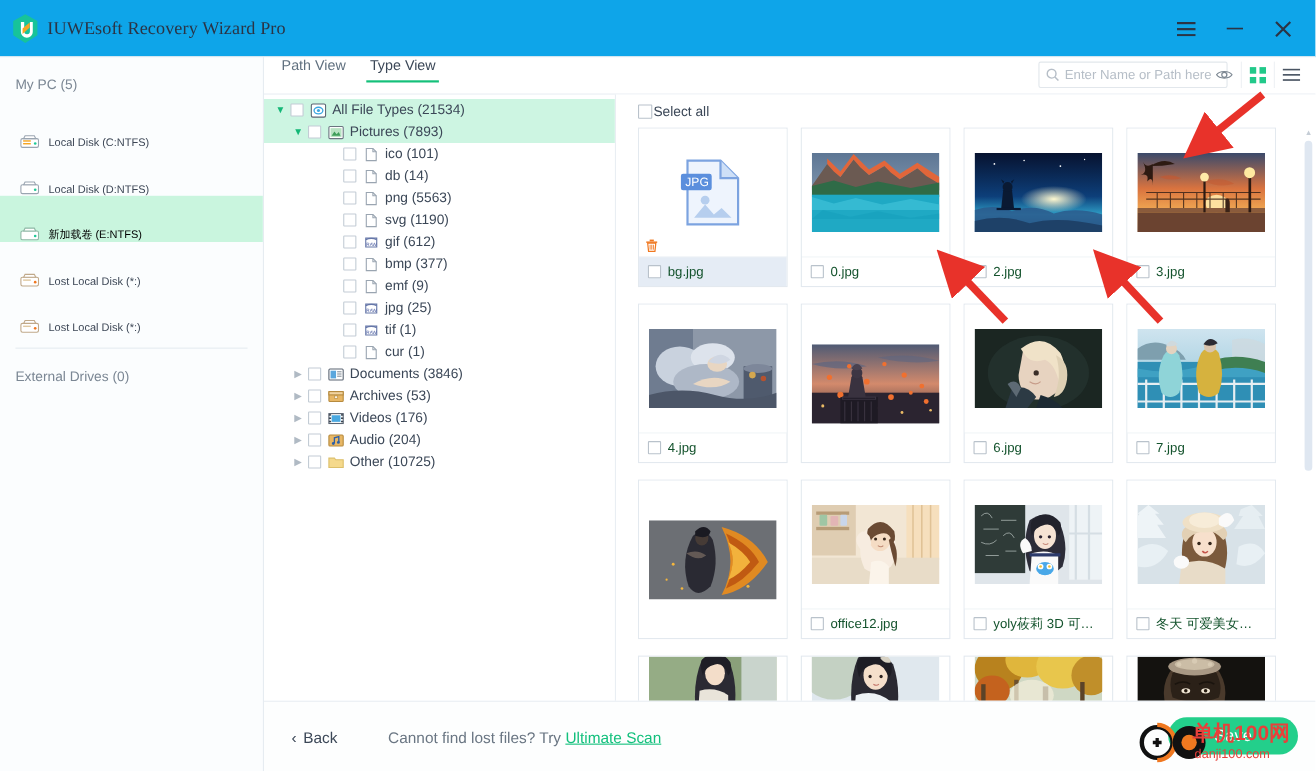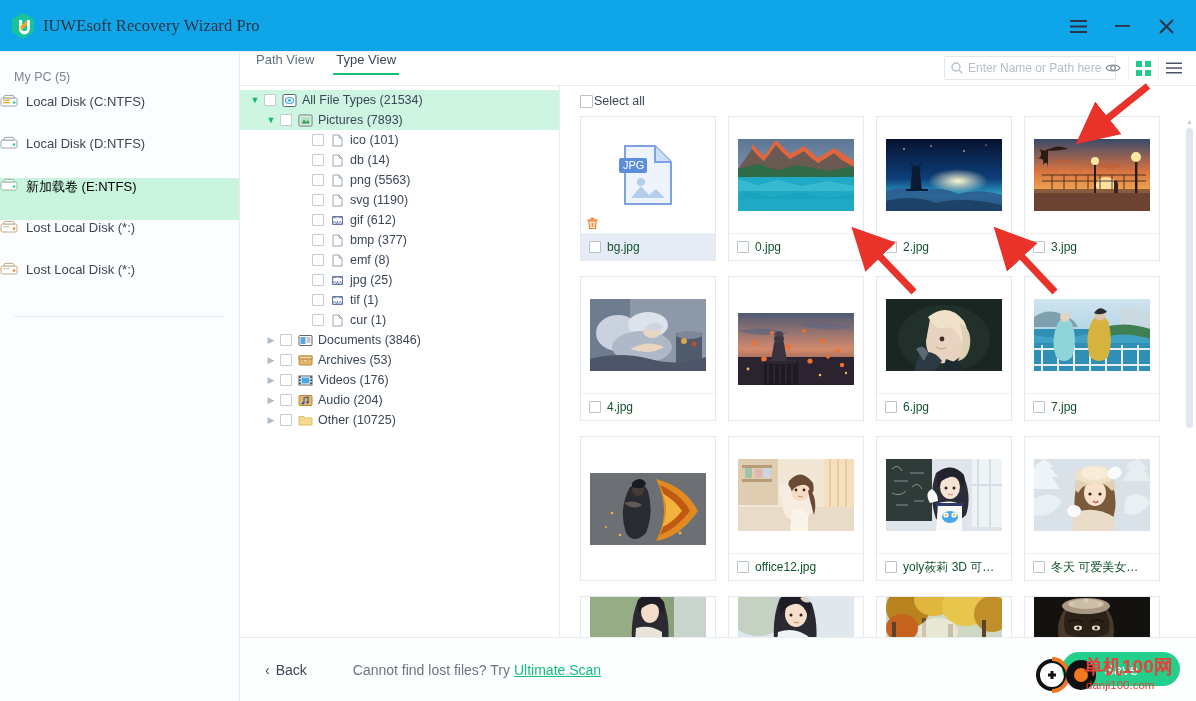--- a/index.html
+++ b/index.html
@@ -46,23 +46,23 @@
     width: 240px; height: 649px;
     background: #fbfdfe;
     border-right: 1px solid #e6ecf1;
     overflow: hidden;
   }
   .sb-group-label {
     padding: 18px 0 10px 14px;
     font-size: 12.5px; color: #7b8794;
   }
   .sb-item {
-    height: 42px; display: flex; align-items: flex-start;
-    gap: 8px;
-    font-size: 13px; color: #3d4756;
+    height: 42px; display: flex; align-items: flex-end;
+    padding-left: 18px; gap: 8px;
+    font-size: 10px; color: #3d4756;
     cursor: pointer; position: relative;
   }
   .sb-item.active {
     background: #c9f5de; color: #1cb877;
   }
   .sb-item.active .sb-label { color: #000000; }
   .sb-item.active .pointer {
     position: absolute; right: -12px; top: 9px;
     width: 0; height: 0;
     border-top: 12px solid transparent;
@@ -351,20 +351,21 @@
       <svg class="drive-icon" viewBox="0 0 18 14">
         <rect x="1" y="4" width="16" height="8" rx="1.5" fill="#fff" stroke="#c0a98a" stroke-width="1"></rect>
         <path d="M3.5 4 L4.8 1.4 h8.4 L14.5 4 Z" fill="#fff" stroke="#c0a98a" stroke-width="1"></path>
         <rect x="3" y="6" width="7" height="1.3" fill="#e0c9a2"></rect>
         <circle cx="14" cy="8.5" r="1.2" fill="#f07820"></circle>
       </svg>
       <span class="sb-label">Lost Local Disk (*:)</span>
     </div>
 
     <div class="sb-divider"></div>
+    <div class="sb-group-label">External Drives (0)</div>
   </div>
 
   <div class="main">
 
     <div class="tabbar">
       <div class="tab">Path View</div>
       <div class="tab active">Type View</div>
 
       <div class="searchwrap">
         <div class="searchbox">
@@ -484,21 +485,21 @@
               </svg>
               <span class="tlabel">bmp (377)</span>
             </div>
             <div class="tree-row" style="padding-left: 54px;">
               <span class="tw"></span>
               <span class="cbox"></span>
               <svg class="ticon" viewBox="0 0 15 15">
                 <path d="M3 2 h6 l3 3 v8 h-9 Z" fill="#fff" stroke="#9aa5b1"></path>
                 <path d="M9 2 v3 h3" fill="none" stroke="#9aa5b1"></path>
               </svg>
-              <span class="tlabel">emf (8)</span>
+              <span class="tlabel">emf (9)</span>
             </div>
             <div class="tree-row" style="padding-left: 54px;">
               <span class="tw"></span>
               <span class="cbox"></span>
               <svg class="ticon" viewBox="0 0 15 15">
                 <path d="M2.5 3.5 h10 v8 h-10 Z" fill="#fff" stroke="#6576a8"></path>
                 <path d="M2.5 5 q5 -2.5 10 0" fill="none" stroke="#6576a8"></path>
                 <text x="3" y="10.5" font-size="4.2" fill="#4a5ca0" font-family="Liberation Sans, sans-serif">RAW</text>
               </svg>
               <span class="tlabel">jpg (25)</span>

